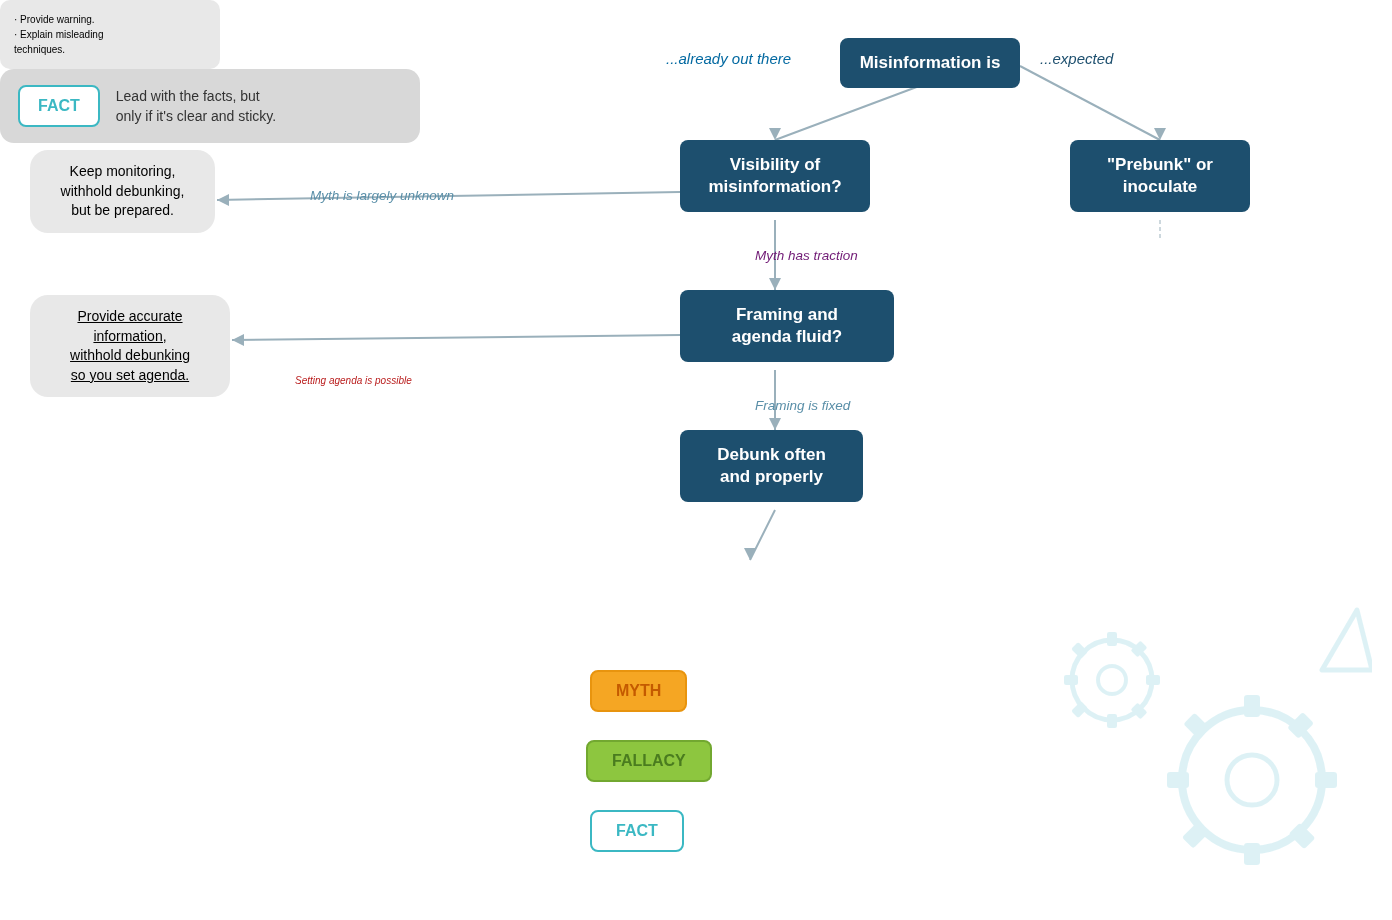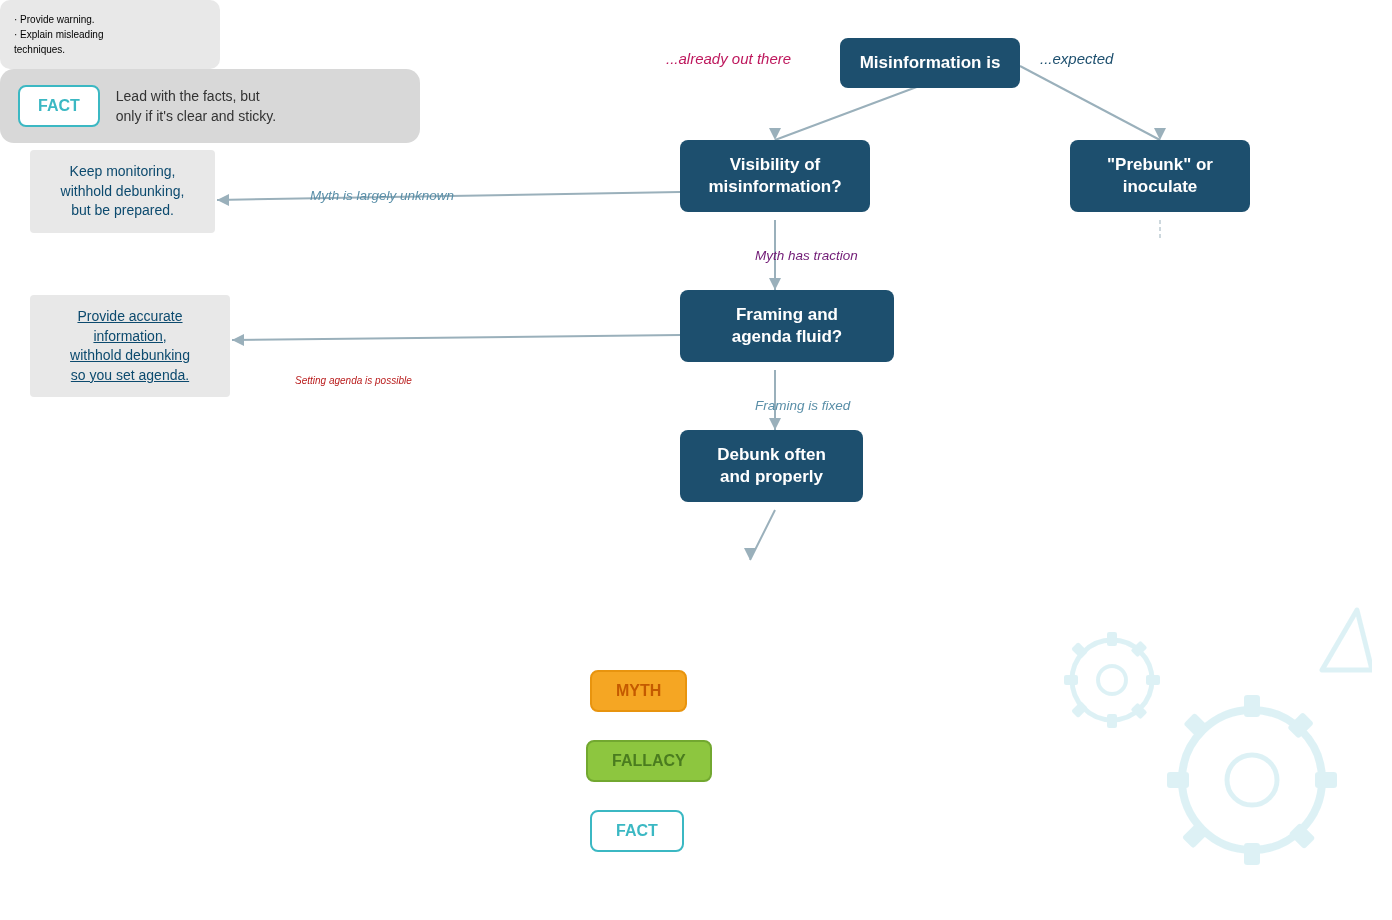--- a/index.html
+++ b/index.html
@@ -37,22 +37,22 @@
       font-size: 17px;
       font-weight: bold;
       line-height: 1.3;
       padding: 14px 18px;
       position: absolute;
     }
 
     
     .gray-box {
       background: #e8e8e8;
-      color: #0c4a6e;
-      border-radius: 4px;
+      color: #000000;
+      border-radius: 18px;
       font-size: 14px;
       line-height: 1.4;
       padding: 12px 16px;
       position: absolute;
       text-align: center;
     }
 
     
     .arrow-label {
       position: absolute;
@@ -189,21 +189,21 @@
       border: 2px solid #3bb8c3;
       color: #3bb8c3;
       left: 590px;
       top: 810px;
     }
 
     
     #lbl-already {
       left: 666px;
       top: 50px;
-      color: #be185d;
+      color: #0369a1;
       font-style: italic;
       font-size: 15px;
     }
     #lbl-expected {
       left: 1040px;
       top: 50px;
       color: #1d4f6e;
       font-style: italic;
       font-size: 15px;
     }

